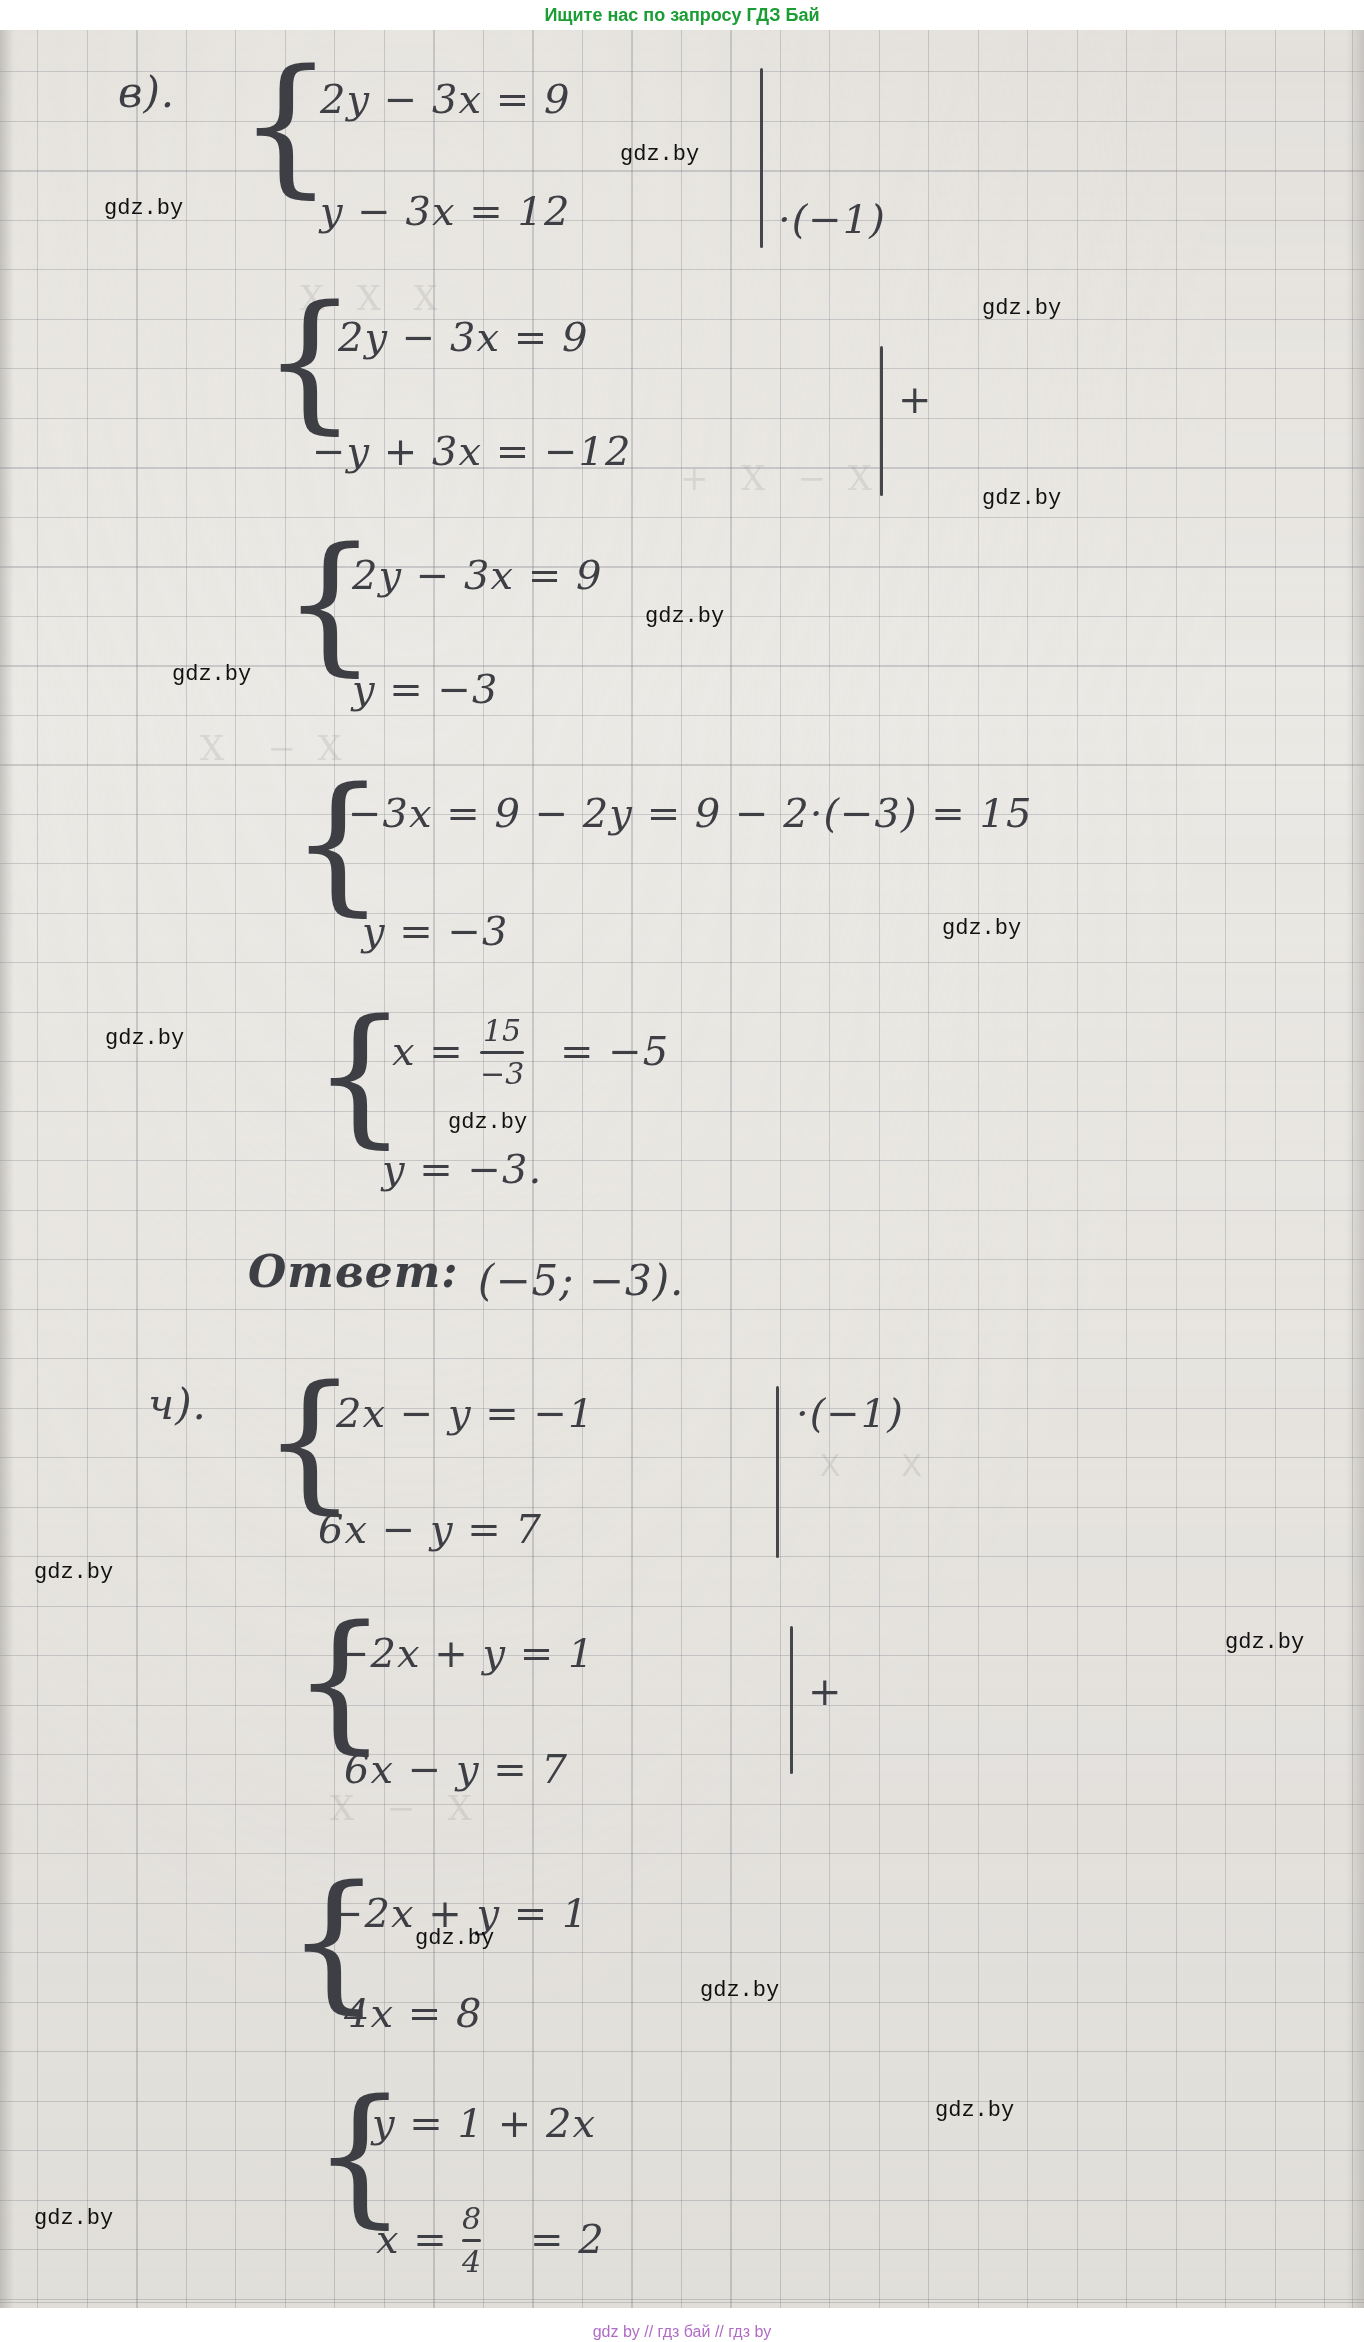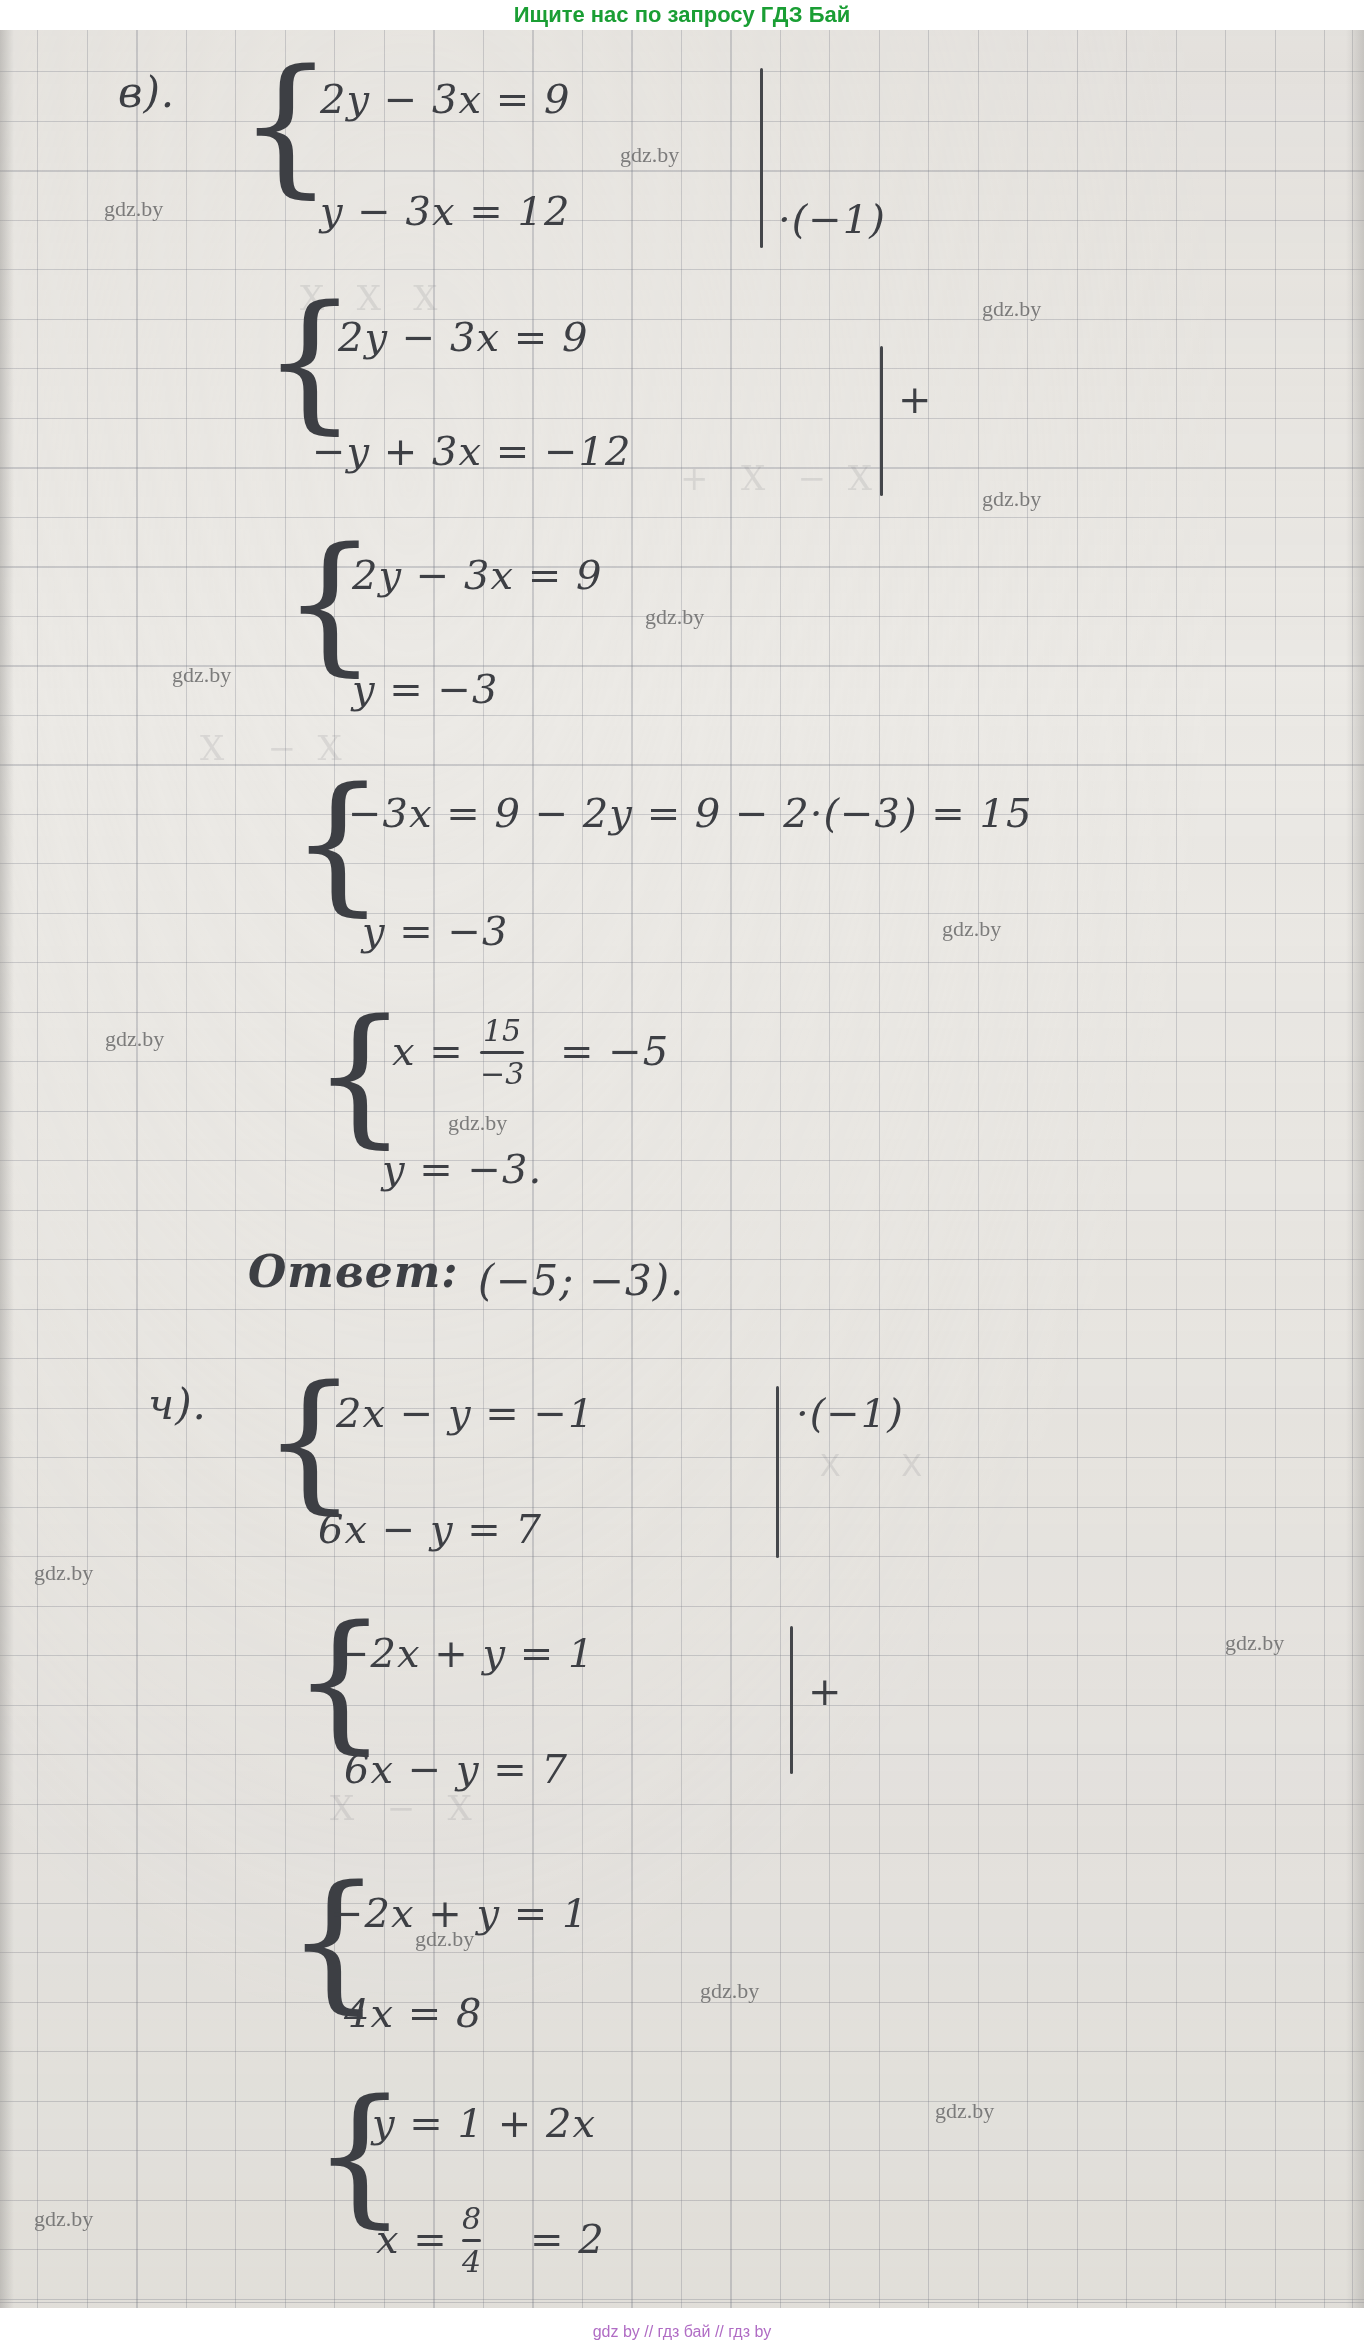--- a/index.html
+++ b/index.html
@@ -17,21 +17,21 @@
 
   
   .top-banner {
     position: absolute;
     top: 0; left: 0;
     width: 1364px;
     height: 30px;
     background: #ffffff;
     text-align: center;
     line-height: 30px;
-    font-size: 22px;
+    font-size: 18px;
     color: #1a9e34;
     font-weight: bold;
     z-index: 40;
   }
 
   
   .bottom-banner {
     position: absolute;
     bottom: 0; left: 0;
     width: 1364px;
@@ -121,23 +121,23 @@
     color: #3d3f44;
     font-style: italic;
   }
   .frac .num { display: block; font-size: 30px; line-height: 1; }
   .frac .bar { display: block; height: 3px; background: #3d3f44; margin: 5px 0; border-radius: 2px;}
   .frac .den { display: block; font-size: 30px; line-height: 1; }
 
   
   .wm {
     position: absolute;
-    font-family: Liberation Serif, serif;
+    font-family: Liberation Mono, monospace;
     font-size: 22px;
-    color: #737373;
+    color: #000000;
     opacity: .92;
     white-space: nowrap;
   }
 
   
   .bleed {
     position: absolute;
     color: rgba(120,120,125,0.16);
     font-family: "DejaVu Serif", serif;
     font-size: 34px;

